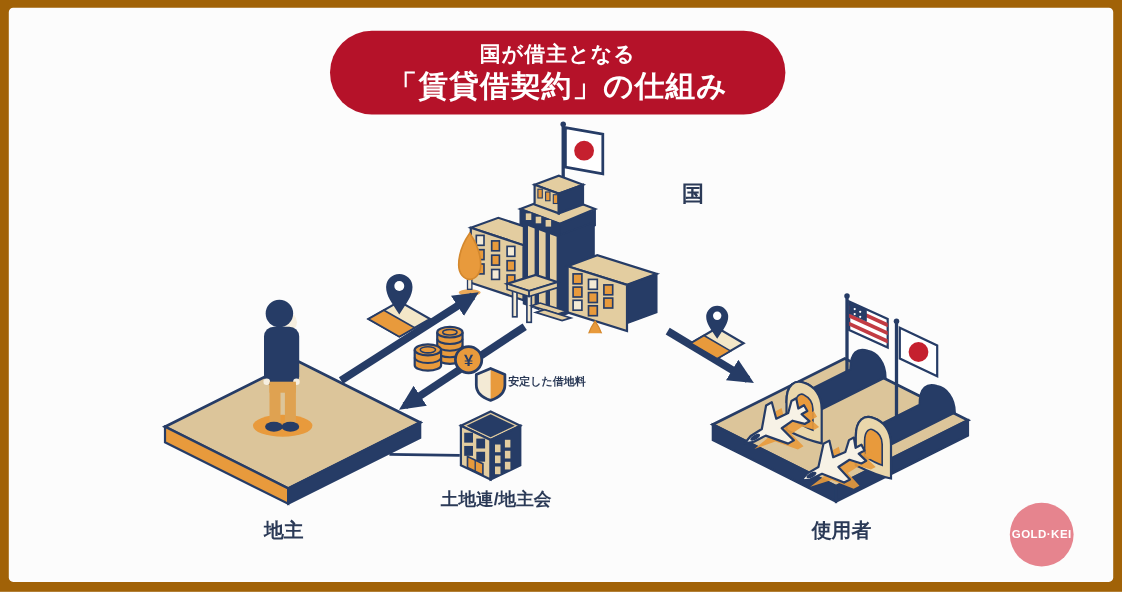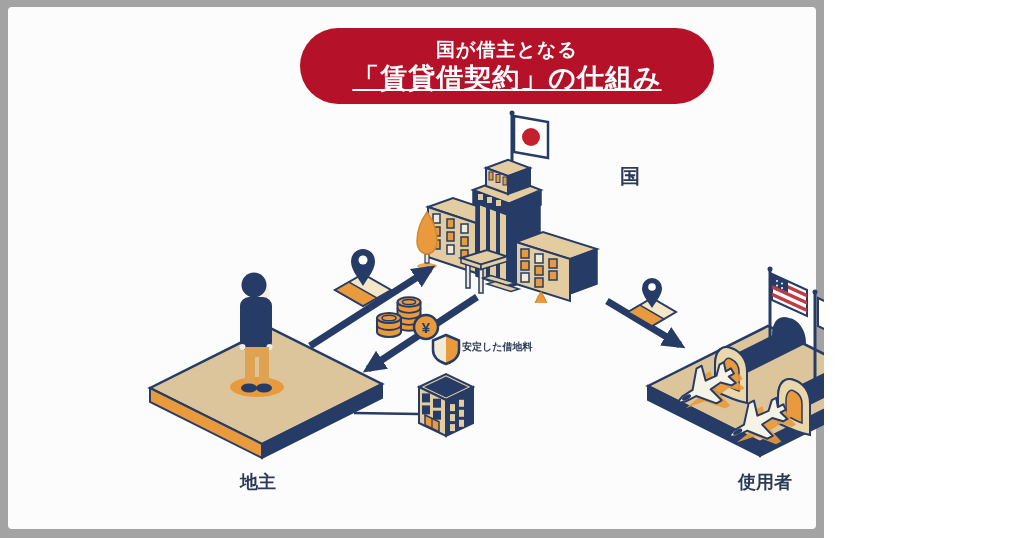--- a/index.html
+++ b/index.html
@@ -1,23 +1,23 @@
 <!DOCTYPE html>
 <html><head>
 <meta charset="utf-8">
 <style>
   html,body{margin:0;padding:0;}
-  .stage{position:relative;width:824px;height:538px;background:#a3a3a3;overflow:hidden;
+  .stage{position:relative;width:1020px;height:538px;background:#a16207;overflow:hidden;
          font-family:"Liberation Sans","DejaVu Sans",sans-serif;}
   .canvas{position:absolute;left:8px;top:7px;right:8px;bottom:9px;background:#fcfcfc;border-radius:4px;}
   .banner{position:absolute;left:292px;top:21px;width:414px;height:76px;background:#b51229;
           border-radius:38px;display:flex;flex-direction:column;align-items:center;justify-content:center;
           color:#ffffff;text-align:center;}
   .banner .l1{font-size:19px;font-weight:700;letter-spacing:1px;line-height:1.25;}
-  .banner .l2{font-size:27px;font-weight:700;letter-spacing:1px;line-height:1.2;text-decoration:underline;}
+  .banner .l2{font-size:27px;font-weight:700;letter-spacing:1px;line-height:1.2;}
   .lbl{position:absolute;color:#2b3a57;font-weight:700;white-space:nowrap;}
   .lbl-kuni{left:612px;top:156px;font-size:20px;}
   .lbl-jinushi{left:232px;top:463px;width:60px;text-align:left;font-size:18px;}
   .lbl-assoc{left:388px;top:437px;width:110px;text-align:center;font-size:16px;}
   .lbl-user{left:722px;top:463px;width:70px;text-align:center;font-size:18px;}
   .lbl-rent{left:454px;top:333px;font-size:10px;}
   .art{position:absolute;}
   .logo{position:absolute;left:910px;top:450px;width:58px;height:58px;border-radius:50%;
         background:#e6848e;display:flex;align-items:center;justify-content:center;
         color:#ffffff;font-size:10.5px;font-weight:700;letter-spacing:.4px;}
@@ -248,18 +248,22 @@
       </g>
       <g>
         <path d="M438,328 L451,333.5 V343 C451,350.5 445.5,354.5 438,357 C430.5,354.5 425,350.5 425,343 V333.5 Z" fill="#f3ead5"></path>
         <path d="M438,328 L451,333.5 V343 C451,350.5 445.5,354.5 438,357 Z" fill="#e89a3c"></path>
         <path d="M438,328 L451,333.5 V343 C451,350.5 445.5,354.5 438,357 C430.5,354.5 425,350.5 425,343 V333.5 Z" fill="none" stroke="#263c66" stroke-width="2.5" stroke-linejoin="round"></path>
       </g>
     </svg>
 
     <div class="lbl lbl-kuni">国</div>
     <div class="lbl lbl-jinushi">地主</div>
+    <div class="lbl lbl-assoc">土地連/地主会</div>
     <div class="lbl lbl-user">使用者</div>
     <div class="lbl lbl-rent">安定した借地料</div>
 
+    <div class="logo">
+      <span>GOLD·KEI</span>
+    </div>
 
   </div>
 </div>
 
 </body></html>

